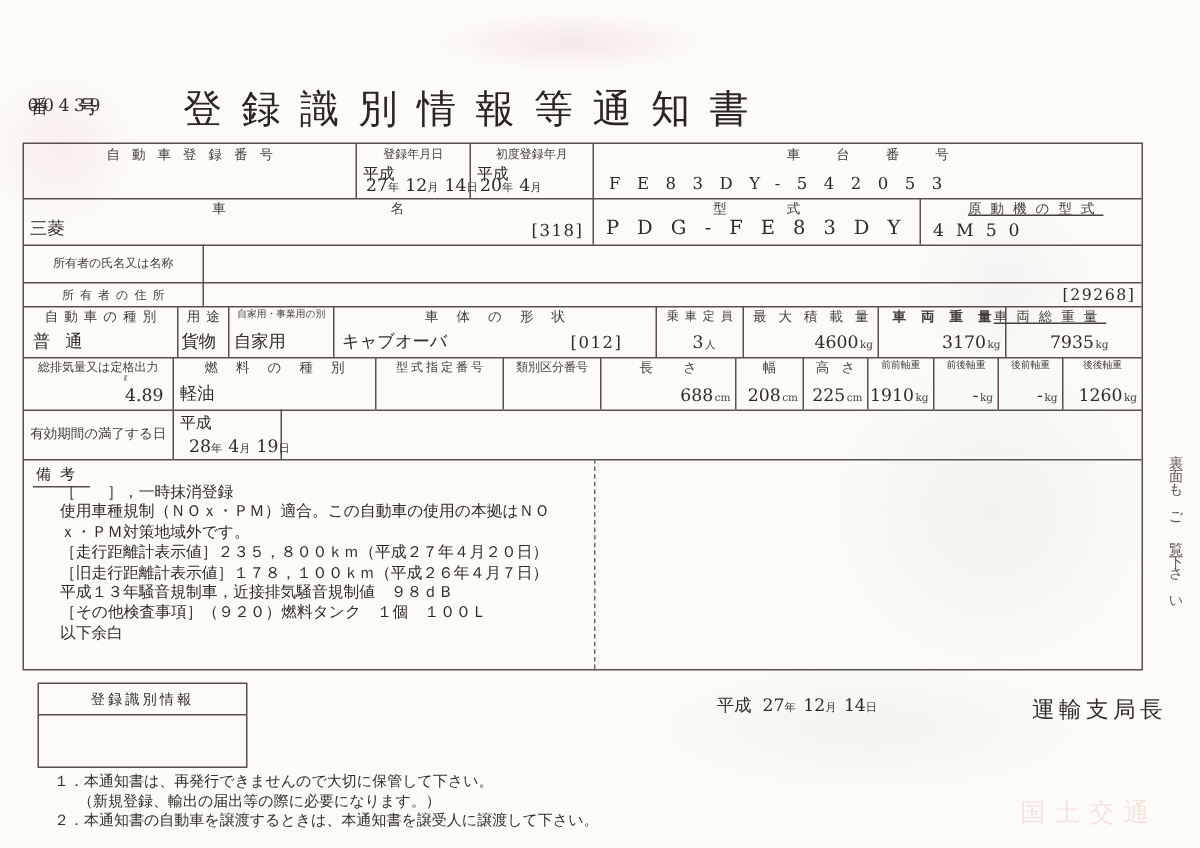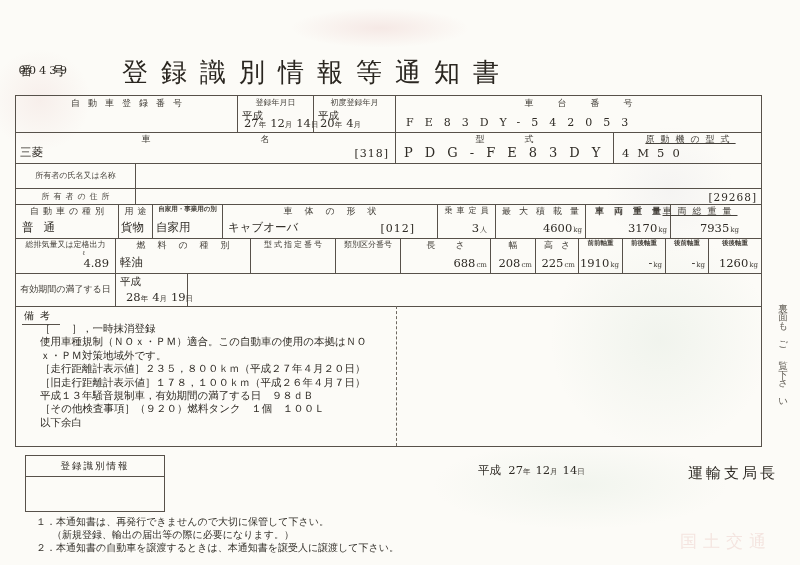--- a/index.html
+++ b/index.html
@@ -34,21 +34,21 @@
   .doc-number .num{margin-left:16px;letter-spacing:3px;}
   .doc-title{position:absolute;left:122px;top:55px;font-size:26px;letter-spacing:13px;color:#2a2620;}
 
   
   .tbl{position:absolute;left:15px;top:95px;width:745px;height:350px;border:1px solid var(--bc);}
   .cell{position:absolute;border-right:1px solid var(--bc);box-sizing:border-box;}
   .cell.nbr{border-right:none;}
   .hline{position:absolute;left:0;width:745px;border-top:1px solid var(--bc);}
   .hd{display:flex;justify-content:center;padding-top:1px;font-size:9px;color:var(--hd);white-space:nowrap;text-align:right;}
   .hd-sm{font-size:8px;}
-  .hd-xs{font-size:6.5px;font-weight:bold;}
+  .hd-xs{font-size:6.5px;}
   .ls2{letter-spacing:2px;margin-right:-2px;}
   .ls4{letter-spacing:4px;margin-right:-4px;}
   .ls6{letter-spacing:6px;margin-right:-6px;text-decoration:underline;}
   .ls8{letter-spacing:8px;margin-right:-8px;}
   .ls10{letter-spacing:10px;margin-right:-10px;font-weight:bold;}
   .ls12{letter-spacing:12px;margin-right:-12px;}
   .ls20{letter-spacing:20px;margin-right:-20px;}
   .ls24{letter-spacing:24px;margin-right:-24px;}
   .ls40{letter-spacing:40px;margin-right:-40px;}
   .ls110{letter-spacing:110px;margin-right:-110px;}
@@ -195,21 +195,21 @@
     <div class="hd">
         <span class="ls12">車体の形状</span>
       </div>
     <div class="val" style="left:5px">キャブオーバ</div>
     <span class="code" style="right:22px">[012]</span>
   </div>
   <div class="cell" style="left:422px;top:108px;width:58px;height:34px">
     <div class="hd hd-sm">
         <span class="ls4">乗車定員</span>
       </div>
-    <div class="num" style="right:8px"><span>3</span><span class="unit">人</span></div>
+    <div class="num" style="right:18px"><span>3</span><span class="unit">人</span></div>
   </div>
   <div class="cell" style="left:480px;top:108px;width:90px;height:34px">
     <div class="hd">
         <span class="ls8">最大積載量</span>
       </div>
     <div class="num"><span>4600</span><span class="unit">kg</span></div>
   </div>
   <div class="cell" style="left:570px;top:108px;width:85px;height:34px">
     <div class="hd">
         <span class="ls10">車両重量</span>
@@ -307,21 +307,21 @@
   <div class="hline" style="top:210px"></div>
 
   <div class="biko-label"><span>備考</span></div>
   <div class="dash"></div>
   <div class="remarks">
     <div>［　　］，一時抹消登録</div>
     <div>使用車種規制（ＮＯｘ・ＰＭ）適合。この自動車の使用の本拠はＮＯ</div>
     <div>ｘ・ＰＭ対策地域外です。</div>
     <div>［走行距離計表示値］２３５，８００ｋｍ（平成２７年４月２０日）</div>
     <div>［旧走行距離計表示値］１７８，１００ｋｍ（平成２６年４月７日）</div>
-    <div>平成１３年騒音規制車，有効期間の満了する日　９８ｄＢ</div>
+    <div>平成１３年騒音規制車，近接排気騒音規制値　９８ｄＢ</div>
     <div>［その他検査事項］（９２０）燃料タンク　１個　１００Ｌ</div>
     <div>以下余白</div>
   </div>
 </div>
 
 <div class="id-box">
   <div class="band">
       <span>登録識別情報</span>
     </div>
 </div>

